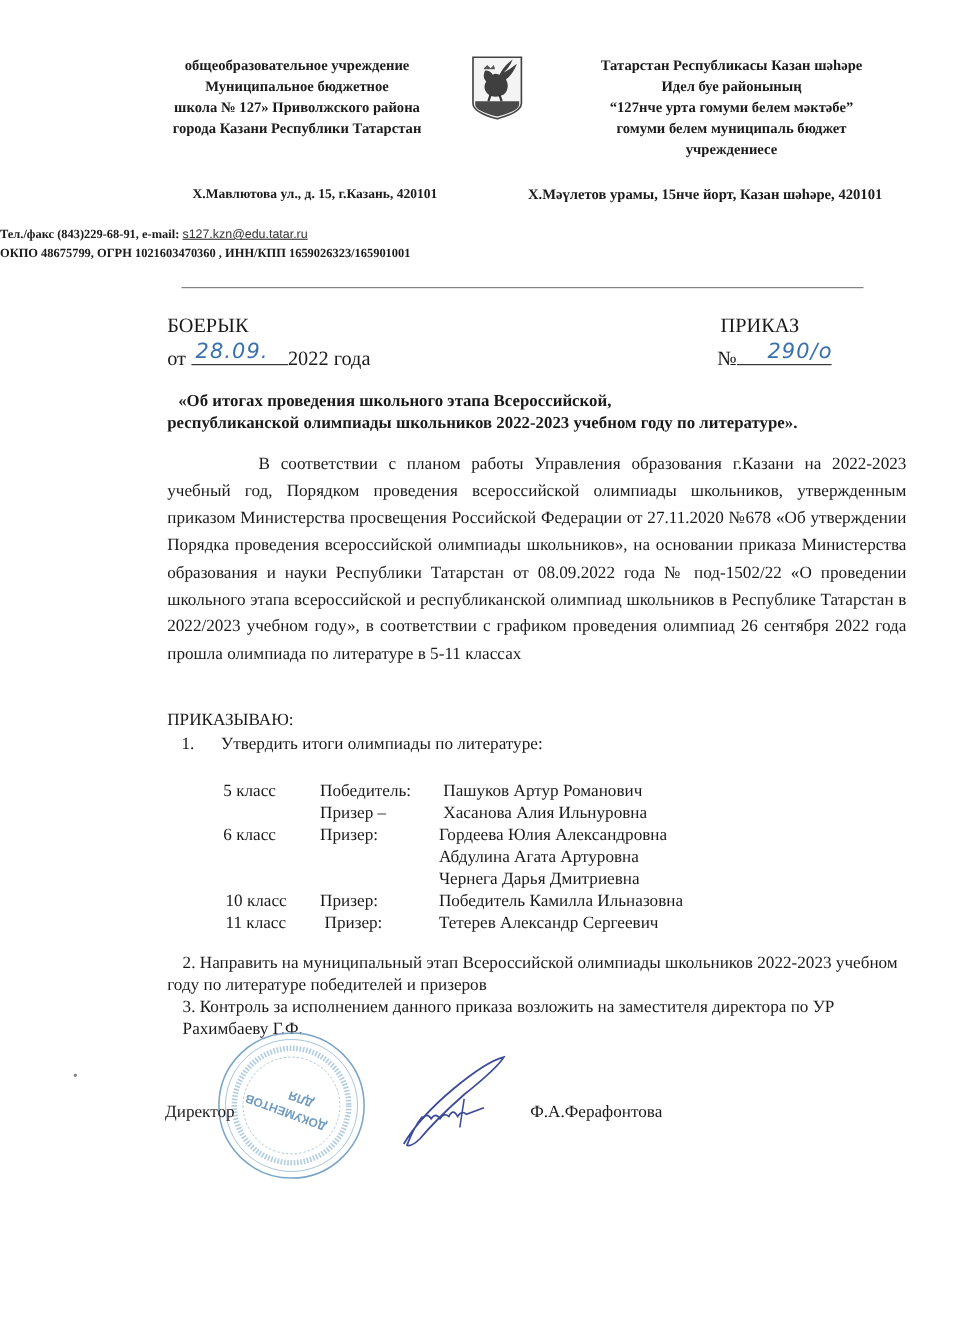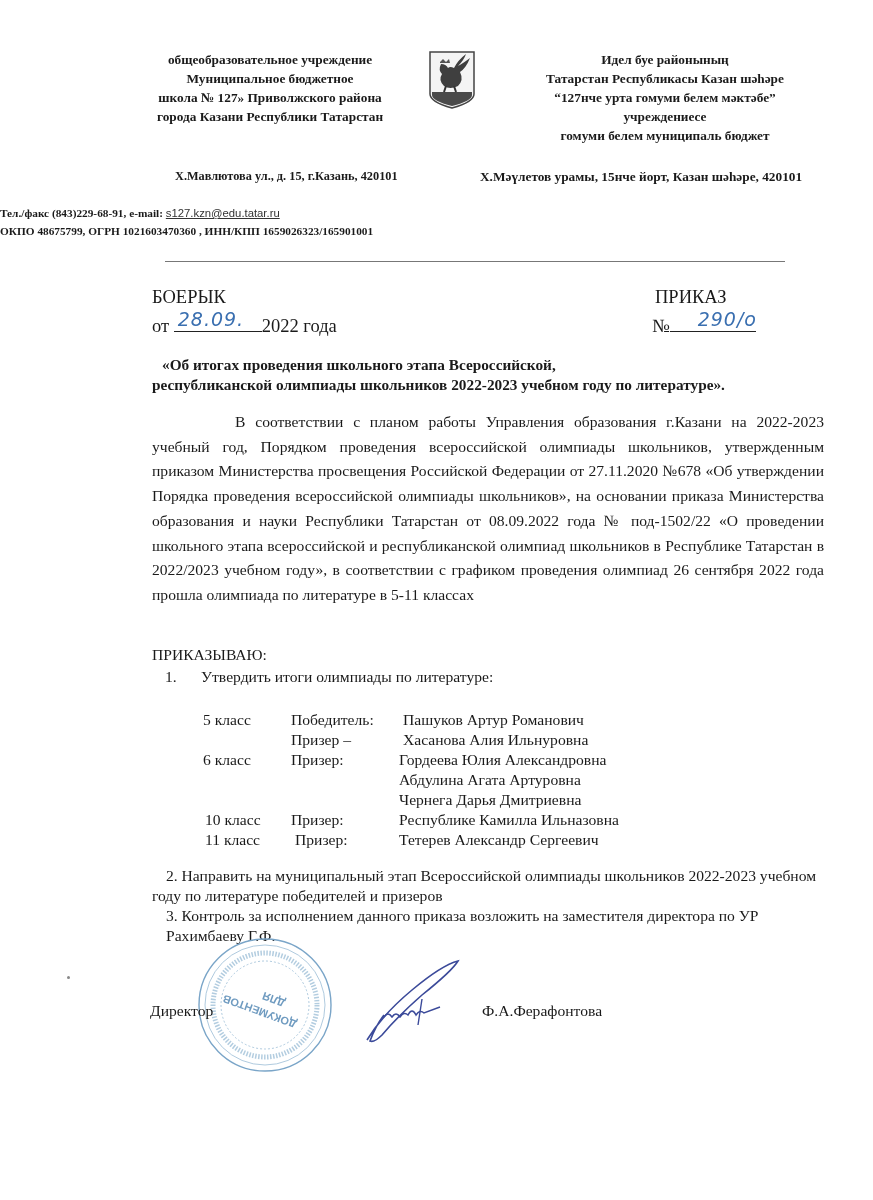--- a/index.html
+++ b/index.html
@@ -68,25 +68,25 @@
   <svg width="48" height="60" viewBox="0 0 48 60">
     <path d="M2 2 H46 V44 Q46 52 24 58 Q2 52 2 44 Z" fill="#f4f4f4" stroke="#444" stroke-width="1.5"></path>
     <path d="M4 42 H44 V45 Q44 51 24 56 Q4 51 4 45 Z" fill="#4a4a4a"></path>
     <path d="M12 12 l3 -3 l3 3 l3 -3 l1 4 l-10 0 z" fill="#555"></path>
     <path d="M13 14 Q10 20 14 24 Q10 30 16 36 Q22 40 30 36 Q36 30 32 22 Q38 18 42 8 Q34 14 30 16 Q36 10 38 4 Q30 10 26 18 Q22 16 20 18 Q18 14 13 14 Z" fill="#3f3f3f"></path>
     <path d="M18 36 l-2 6 M26 36 l2 6" stroke="#333" stroke-width="2"></path>
   </svg>
 </div>
 
 <div id="hdr-right" class="abs hdr-block">
+  <div>Татарстан Республикасы Казан шәһәре</div>
   <div>Идел буе районының</div>
-  <div>Татарстан Республикасы Казан шәһәре</div>
   <div>“127нче урта гомуми белем мәктәбе”</div>
+  <div>гомуми белем муниципаль бюджет</div>
   <div>учреждениесе</div>
-  <div>гомуми белем муниципаль бюджет</div>
 </div>
 
 <div id="addr-left" class="abs addr">Х.Мавлютова ул., д. 15, г.Казань, 420101</div>
 <div id="addr-right" class="abs addr">Х.Мәүлетов урамы, 15нче йорт, Казан шәһәре, 420101</div>
 
 <div id="contacts-1" class="abs contacts">
   <span>Тел./факс (843)229-68-91, e-mail: </span><span class="email-link">s127.kzn@edu.tatar.ru</span>
 </div>
 <div id="contacts-2" class="abs contacts">ОКПО 48675799, ОГРН 1021603470360 , ИНН/КПП 1659026323/165901001</div>
 
@@ -130,21 +130,21 @@
 </div>
 <div class="res-row" style="left:203px;top:771px;">
   <span class="name" style="left:196px;">Абдулина Агата Артуровна</span>
 </div>
 <div class="res-row" style="left:203px;top:791px;">
   <span class="name" style="left:196px;">Чернега Дарья Дмитриевна</span>
 </div>
 <div class="res-row" style="left:203px;top:811px;">
   <span class="cls" style="left:2px;">10 класс</span>
   <span class="role" style="left:88px;">Призер:</span>
-  <span class="name" style="left:196px;">Республике Камилла Ильназовна</span>
+  <span class="name" style="left:196px;">Победитель Камилла Ильназовна</span>
 </div>
 <div class="res-row" style="left:203px;top:831px;">
   <span class="cls" style="left:2px;">11 класс</span>
   <span class="role" style="left:92px;">Призер:</span>
   <span class="name" style="left:196px;">Тетерев Александр Сергеевич</span>
 </div>
 
 <div id="item2" class="abs">2. Направить на муниципальный этап Всероссийской  олимпиады школьников 2022-2023 учебном году по литературе победителей и призеров</div>
 <div id="item3" class="abs">3. Контроль за исполнением данного приказа возложить на заместителя директора по УР  Рахимбаеву Г.Ф.</div>
 

